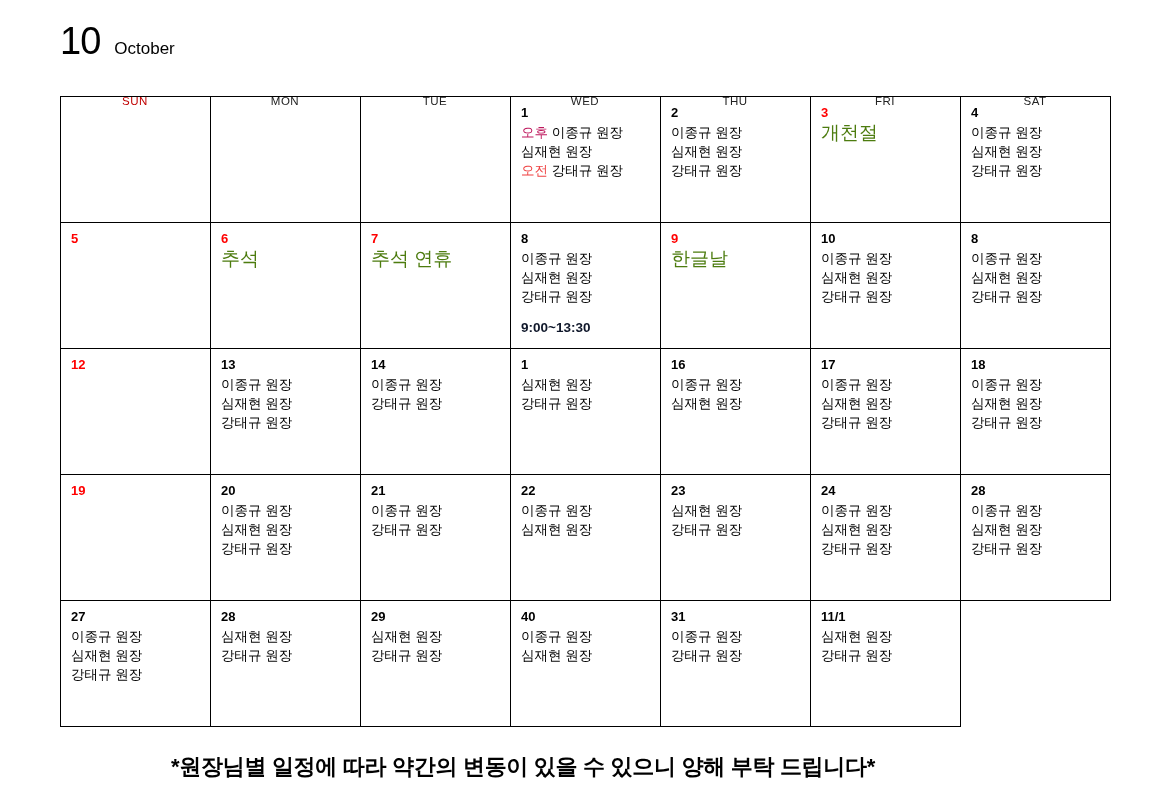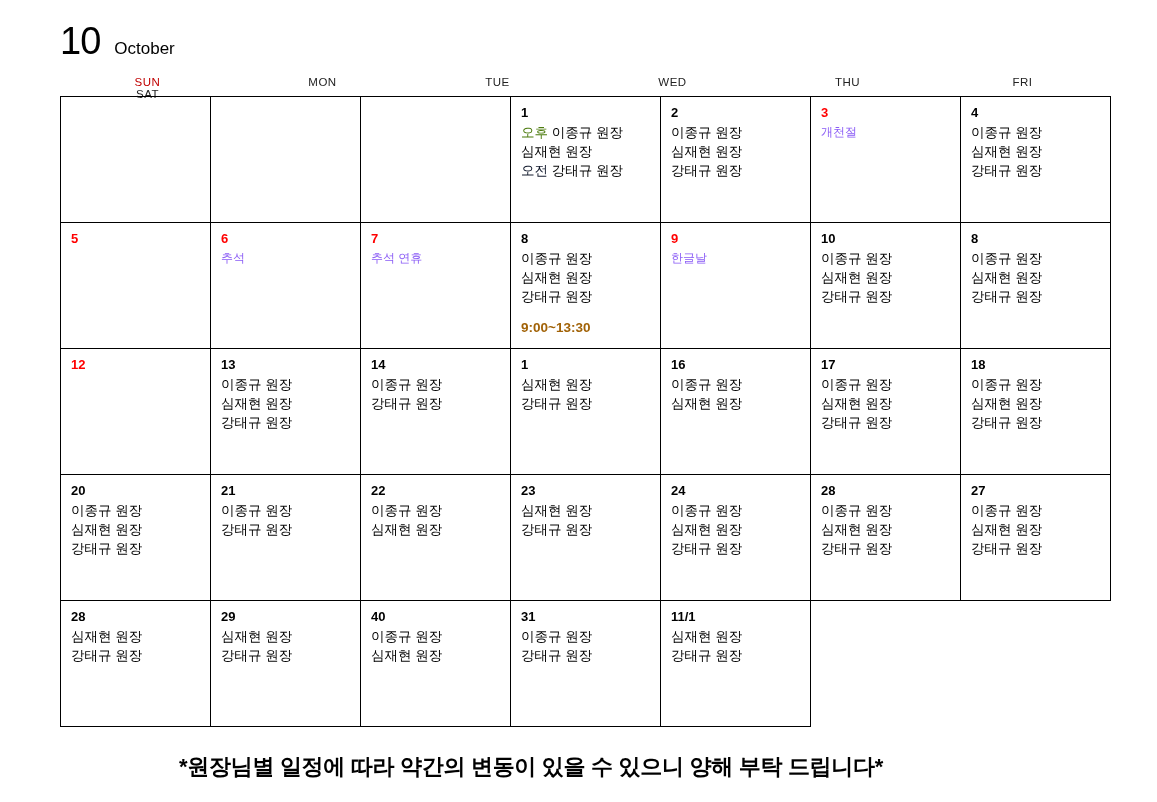--- a/index.html
+++ b/index.html
@@ -38,24 +38,24 @@
     font-size: 17px;
     line-height: 17px;
     margin-left: 14px;
     margin-bottom: 3px;
     font-weight: 400;
   }
   
   .weekdays {
     position: absolute;
     left: 60px;
-    top: 76px;
+    top: 95px;
     width: 1050px;
     display: grid;
-    grid-template-columns: repeat(6, 1fr);
+    grid-template-columns: repeat(7, 1fr);
   }
   .weekday {
     text-align: center;
     font-size: 11.5px;
     letter-spacing: 0.5px;
     color: #222;
   }
   .weekday.sun {
     color: #c00000;
   }
@@ -87,40 +87,40 @@
   }
   .daynum.holiday {
     color: #ff0000;
   }
   .entry {
     font-size: 13.5px;
     line-height: 19px;
     white-space: nowrap;
   }
   .entry .tag {
+    color: #be185d;
+  }
+  .entry .tag-am {
+    color: #ef4444;
+  }
+  .holiday-label {
+    font-size: 19px;
+    line-height: 19px;
     color: #4d7c0f;
-  }
-  .entry .tag-am {
-    color: #0f172a;
-  }
-  .holiday-label {
-    font-size: 12px;
-    line-height: 19px;
-    color: #8b5cf6;
   }
   .time-note {
     font-size: 13.5px;
     font-weight: bold;
-    color: #a16207;
+    color: #0f172a;
     margin-top: 14px;
   }
   
   .footer {
     position: absolute;
-    left: 8px;
+    left: 0;
     top: 752px;
     width: 1046px;
     text-align: center;
     font-size: 22px;
     font-weight: bold;
     letter-spacing: -0.3px;
   }
 </style>
 </head>
 <body>
@@ -238,20 +238,23 @@
         <div class="entry"><span>심재현 원장</span></div>
         <div class="entry"><span>강태규 원장</span></div>
       </div>
       <div class="cell">
         <div class="daynum">18</div>
         <div class="entry"><span>이종규 원장</span></div>
         <div class="entry"><span>심재현 원장</span></div>
         <div class="entry"><span>강태규 원장</span></div>
       </div>
       <div class="cell">
+        <div class="daynum holiday">19</div>
+      </div>
+      <div class="cell">
         <div class="daynum">20</div>
         <div class="entry"><span>이종규 원장</span></div>
         <div class="entry"><span>심재현 원장</span></div>
         <div class="entry"><span>강태규 원장</span></div>
       </div>
       <div class="cell">
         <div class="daynum">21</div>
         <div class="entry"><span>이종규 원장</span></div>
         <div class="entry"><span>강태규 원장</span></div>
       </div>

